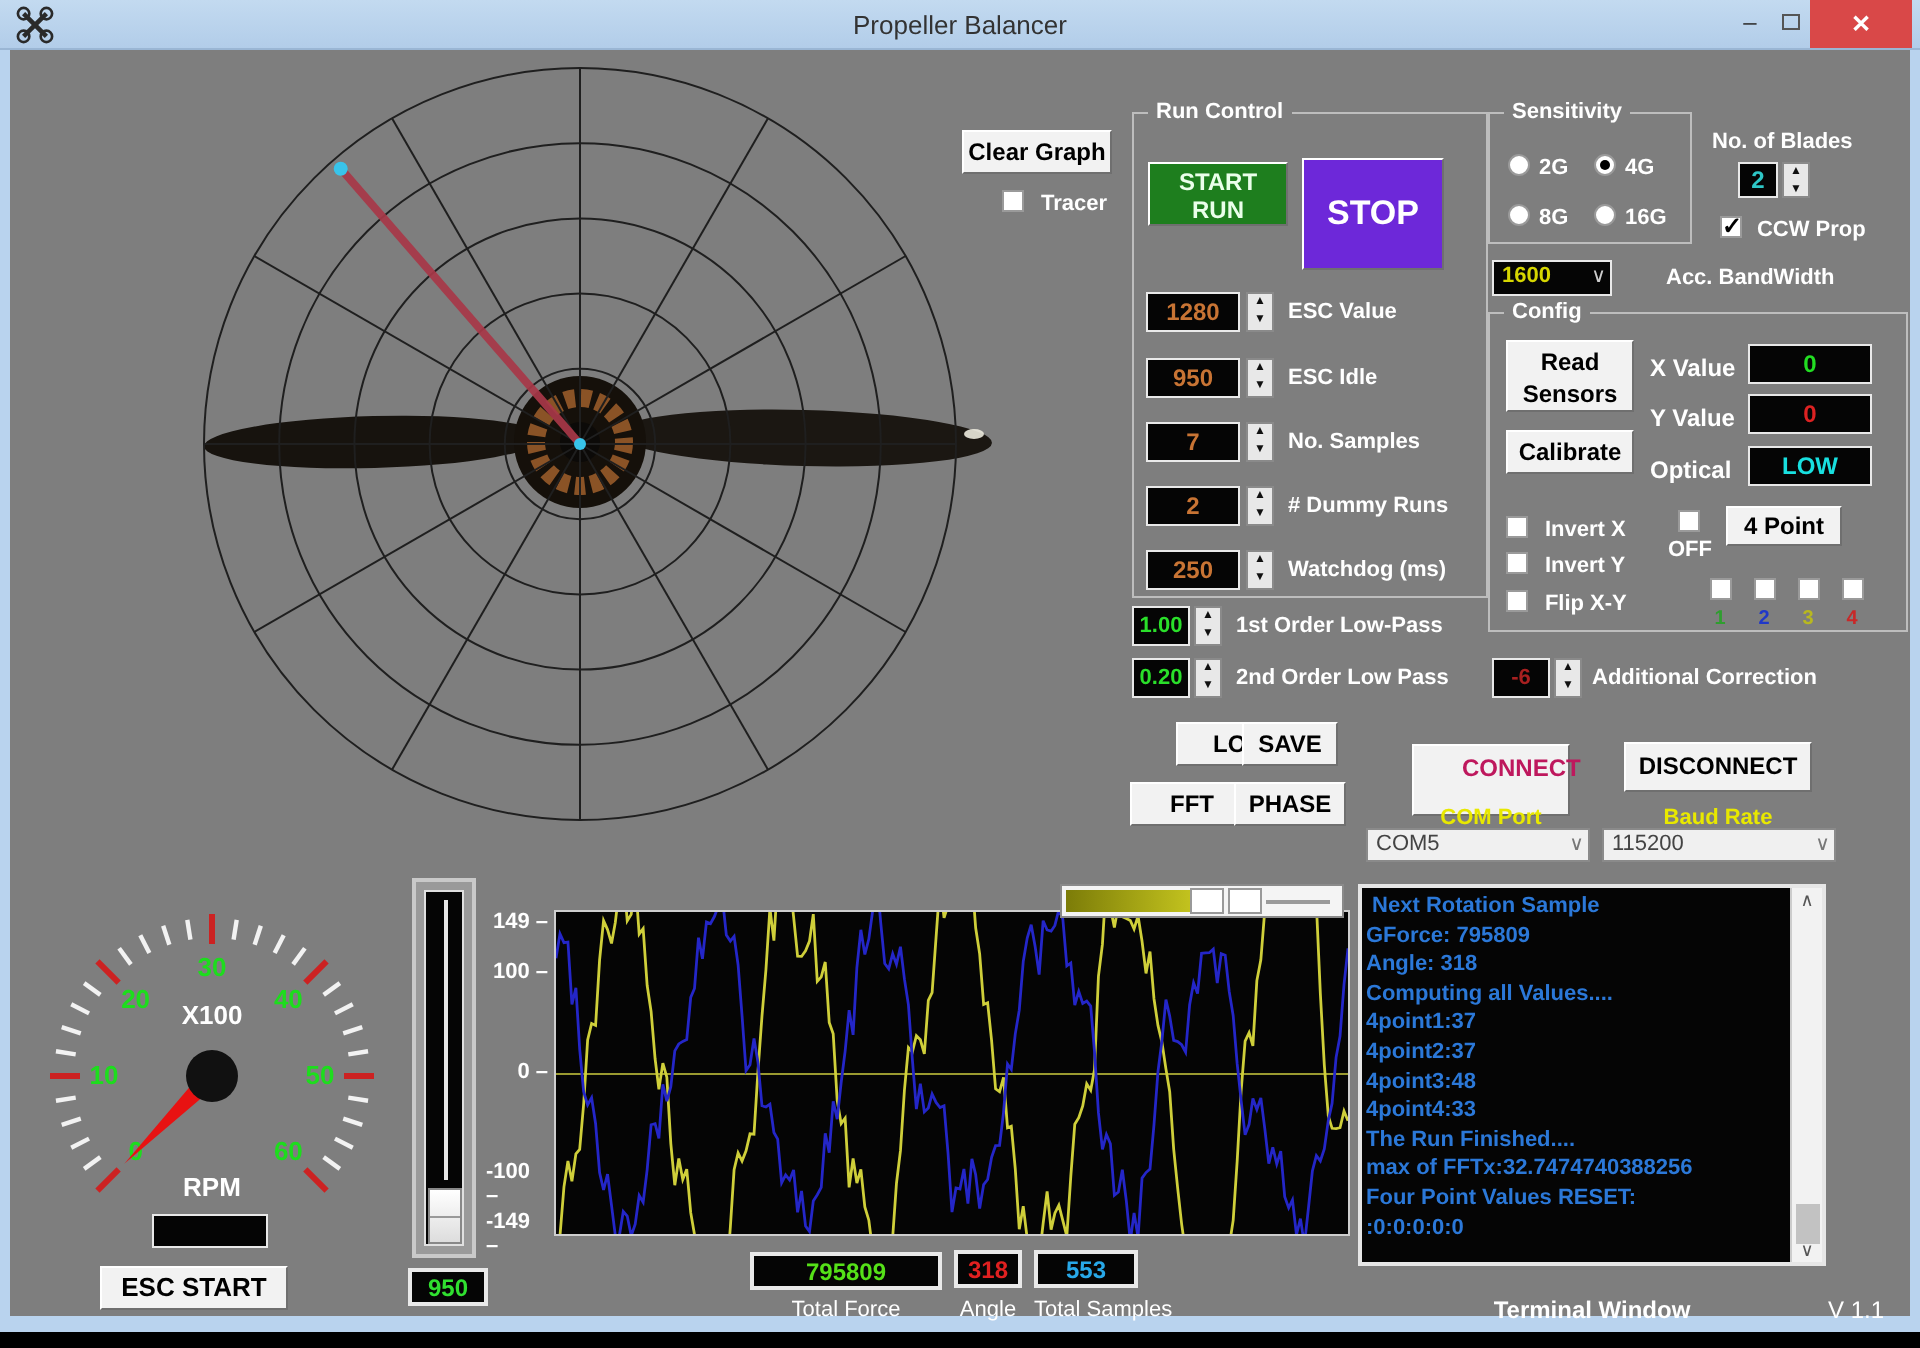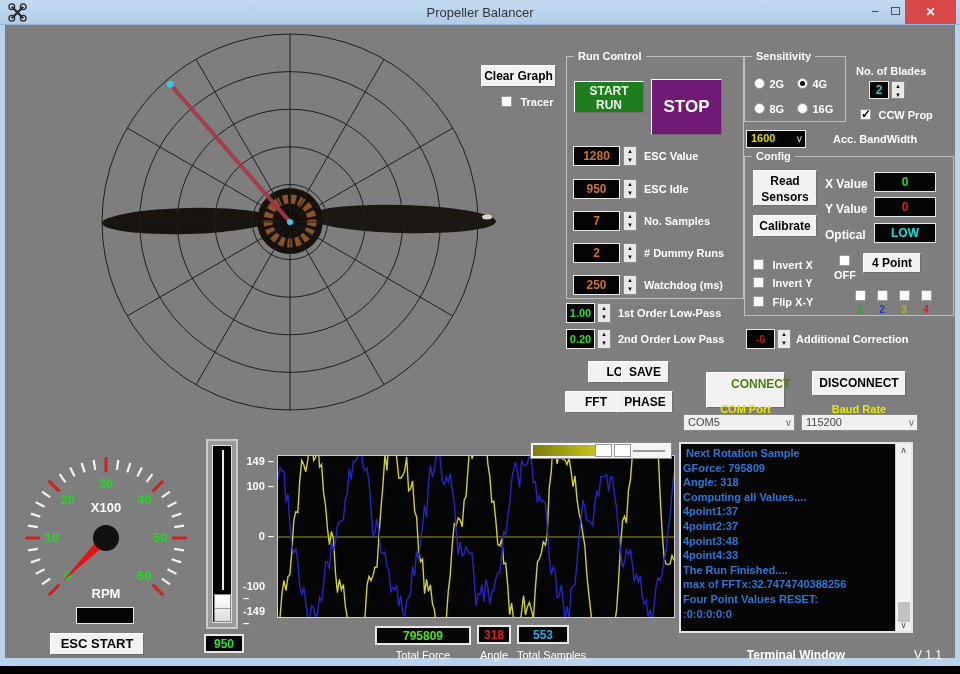--- a/index.html
+++ b/index.html
@@ -116,21 +116,21 @@
 
   <div class="btn3d" id="clear-graph" style="left:481px;top:65px;width:75px;height:22px;line-height:20px;">Clear Graph</div>
   <div style="position:absolute;left:501px;top:92px;">
     <span class="cb"></span>
     <span class="lbl" style="margin-left:4px;">Tracer</span>
   </div>
 
   <div class="grp" style="left:566px;top:56px;width:178px;height:243px;">
     <span class="grp-title">Run Control</span>
     <div class="btn3d" style="left:7px;top:24px;width:70px;height:32px;background:#1e7e1e;color:#eaffea;font-size:12px;line-height:14px;padding-top:2px;white-space:pre-line;">START RUN</div>
-    <div class="btn3d" style="left:84px;top:22px;width:71px;height:56px;background:#701a75;color:#fff;font-size:17px;line-height:54px;">STOP</div>
+    <div class="btn3d" style="left:84px;top:22px;width:71px;height:56px;background:#6d28d9;color:#fff;font-size:17px;line-height:54px;">STOP</div>
 
     <div class="spinrow" style="left:6px;top:89px;width:168px;padding-left:45px;">
       <div class="spinbox" style="width:47px;">1280</div>
       <div class="spinbtns" style="left:50px;">
           <div>▲</div>
           <div>▼</div>
         </div>
       <span class="lbl" style="position:absolute;left:71px;top:4px;">ESC Value</span>
     </div>
     <div class="spinrow" style="left:6px;top:122px;width:168px;">
@@ -190,21 +190,21 @@
         <div>▼</div>
       </div>
     <span class="lbl" style="position:absolute;left:50px;top:4px;">Additional Correction</span>
   </div>
 
   <div class="btn3d" style="left:588px;top:361px;width:71px;height:22px;line-height:20px;">LOAD</div>
   <div class="btn3d" style="left:621px;top:361px;width:48px;height:22px;line-height:20px;">SAVE</div>
   <div class="btn3d" style="left:565px;top:391px;width:62px;height:22px;line-height:20px;">FFT</div>
   <div class="btn3d" style="left:617px;top:391px;width:56px;height:22px;line-height:20px;">PHASE</div>
 
-  <div class="btn3d" style="left:706px;top:372px;width:79px;height:36px;line-height:23px;color:#4d7c0f;padding-left:24px;">CONNECT</div>
+  <div class="btn3d" style="left:706px;top:372px;width:79px;height:36px;line-height:23px;color:#be185d;padding-left:24px;">CONNECT</div>
   <div class="btn3d" style="left:812px;top:371px;width:94px;height:25px;line-height:23px;">DISCONNECT</div>
   <div class="lbl" style="position:absolute;left:706px;top:403px;width:79px;text-align:center;color:#e8e800;">COM Port</div>
   <div class="lbl" style="position:absolute;left:812px;top:403px;width:94px;text-align:center;color:#e8e800;">Baud Rate</div>
   <div class="ddl" style="left:683px;top:414px;width:112px;height:17px;">
     <span>COM5</span>
     <span class="chev">∨</span>
   </div>
   <div class="ddl" style="left:801px;top:414px;width:117px;height:17px;">
     <span>115200</span>
     <span class="chev">∨</span>

